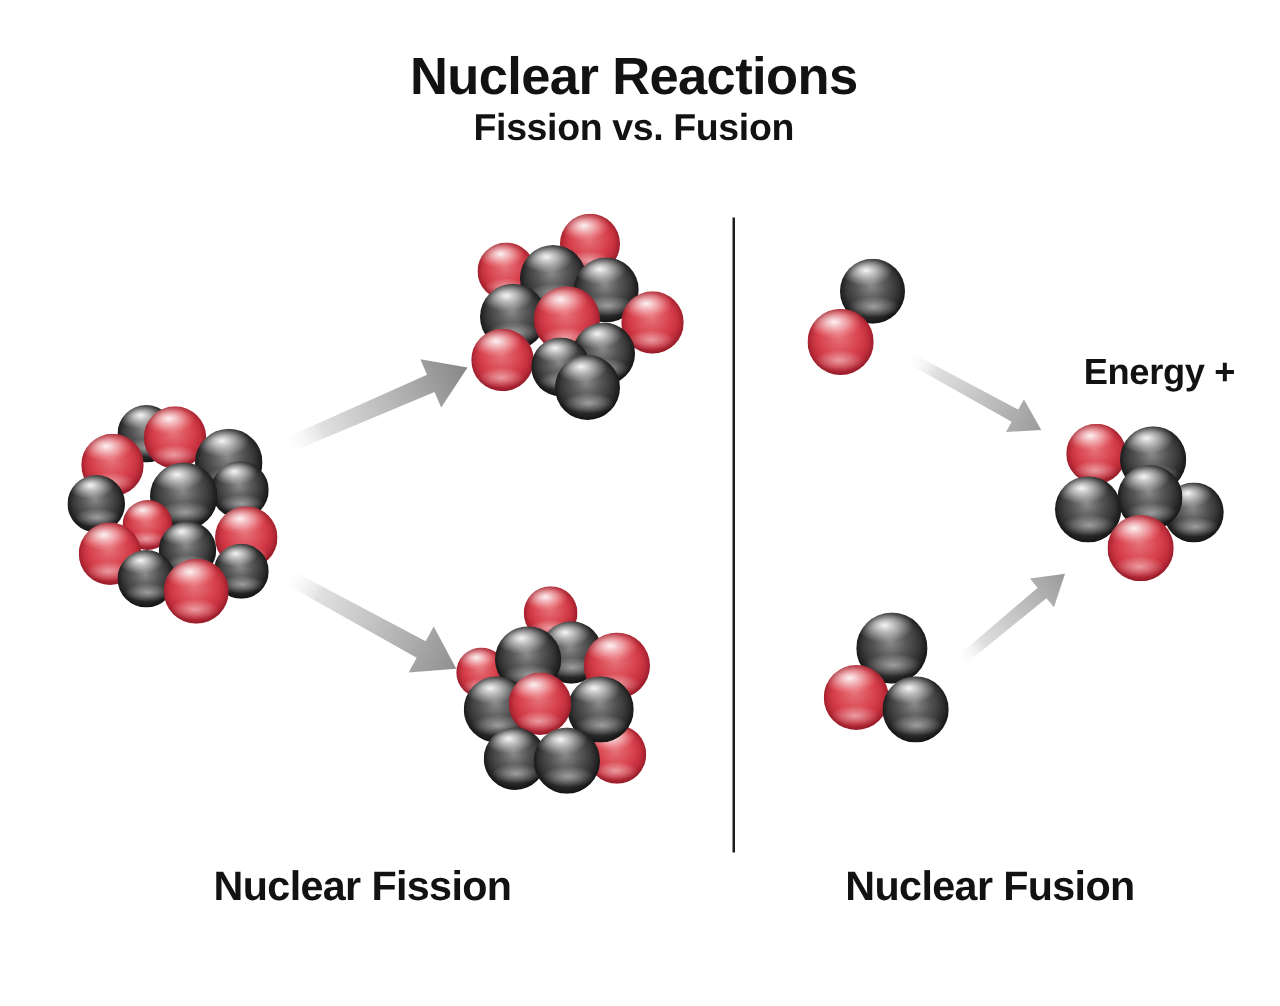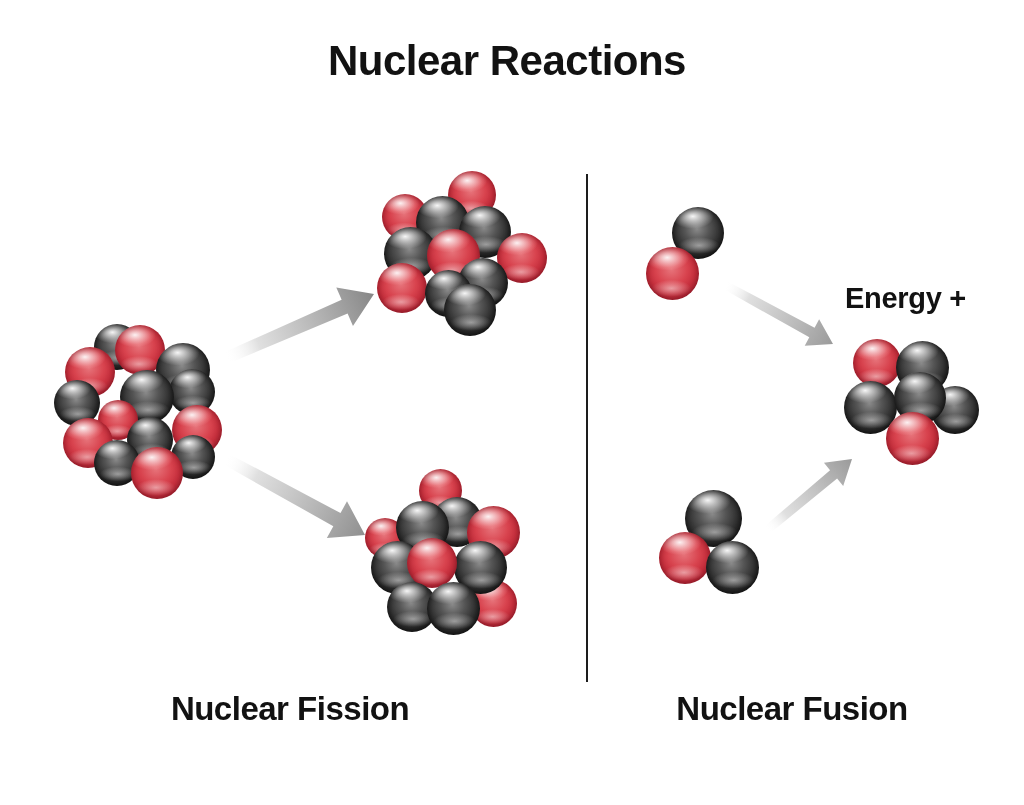--- a/index.html
+++ b/index.html
@@ -6,21 +6,21 @@
   html,body{margin:0;padding:0;background:#fff;}
   .stage{
     position:relative;width:1024px;height:790px;background:var(--bg,#fff);
     font-family:"Liberation Sans",sans-serif;color:var(--text,#121212);
     overflow:hidden;
   }
   .title-block{position:absolute;left:0;top:40px;width:1014px;text-align:center;}
   .title-block h1{margin:0;font-size:42px;font-weight:700;letter-spacing:-0.5px;line-height:1.0;}
   .title-block h2{margin:6px 0 0 0;font-size:30px;font-weight:700;letter-spacing:-0.3px;line-height:1.0;}
   .divider{position:absolute;width:2px;background:#1d1d1d;}
-  .energy-label{position:absolute;font-size:29px;font-weight:700;letter-spacing:-0.3px;}
+  .energy-label{position:absolute;font-size:29px;font-weight:700;text-align:center;letter-spacing:-0.3px;}
   .energy-label.left{left:398px;top:386px;width:180px;}
   .energy-label.right{left:845px;top:282px;width:165px;}
   .caption{position:absolute;top:690px;width:300px;font-size:33px;font-weight:700;text-align:center;letter-spacing:-0.5px;}
   .caption.left{left:140px;}
   .caption.right{left:642px;}
   .cluster{position:absolute;}
   .sphere{position:absolute;border-radius:50%;}
   .sphere.proton{
     background:
       radial-gradient(ellipse 58% 34% at 40% 20%, rgba(255,255,255,0.92) 0%, rgba(255,185,187,0.25) 55%, rgba(255,255,255,0) 72%),
@@ -36,20 +36,21 @@
     box-shadow: inset 0 0 6px rgba(0,0,0,0.6);
   }
   svg.arrow{position:absolute;overflow:visible;}
 </style>
 </head>
 <body>
 
 <div class="stage" style="--bg: #ffffff; --text: #121212; --proton: #c62f3d; --neutron: #2b2b2b;">
   <div class="title-block">
     <h1>Nuclear Reactions</h1>
+    <h2>Fission vs. Fusion</h2>
   </div>
 
   <div class="divider" style="left: 586px; top: 174px; height: 508px; background: rgb(29, 29, 29);"></div>
 
   <div class="energy-label right">Energy +</div>
 
   <div class="caption right">Nuclear Fusion</div>
   <div class="caption left">Nuclear Fission</div>
 <div class="cluster" style="left: 54px; top: 313px; width: 172px; height: 190px;">
       <div class="sphere neutron" style="left: 40px; top: 11px; width: 46px; height: 46px;"></div>

